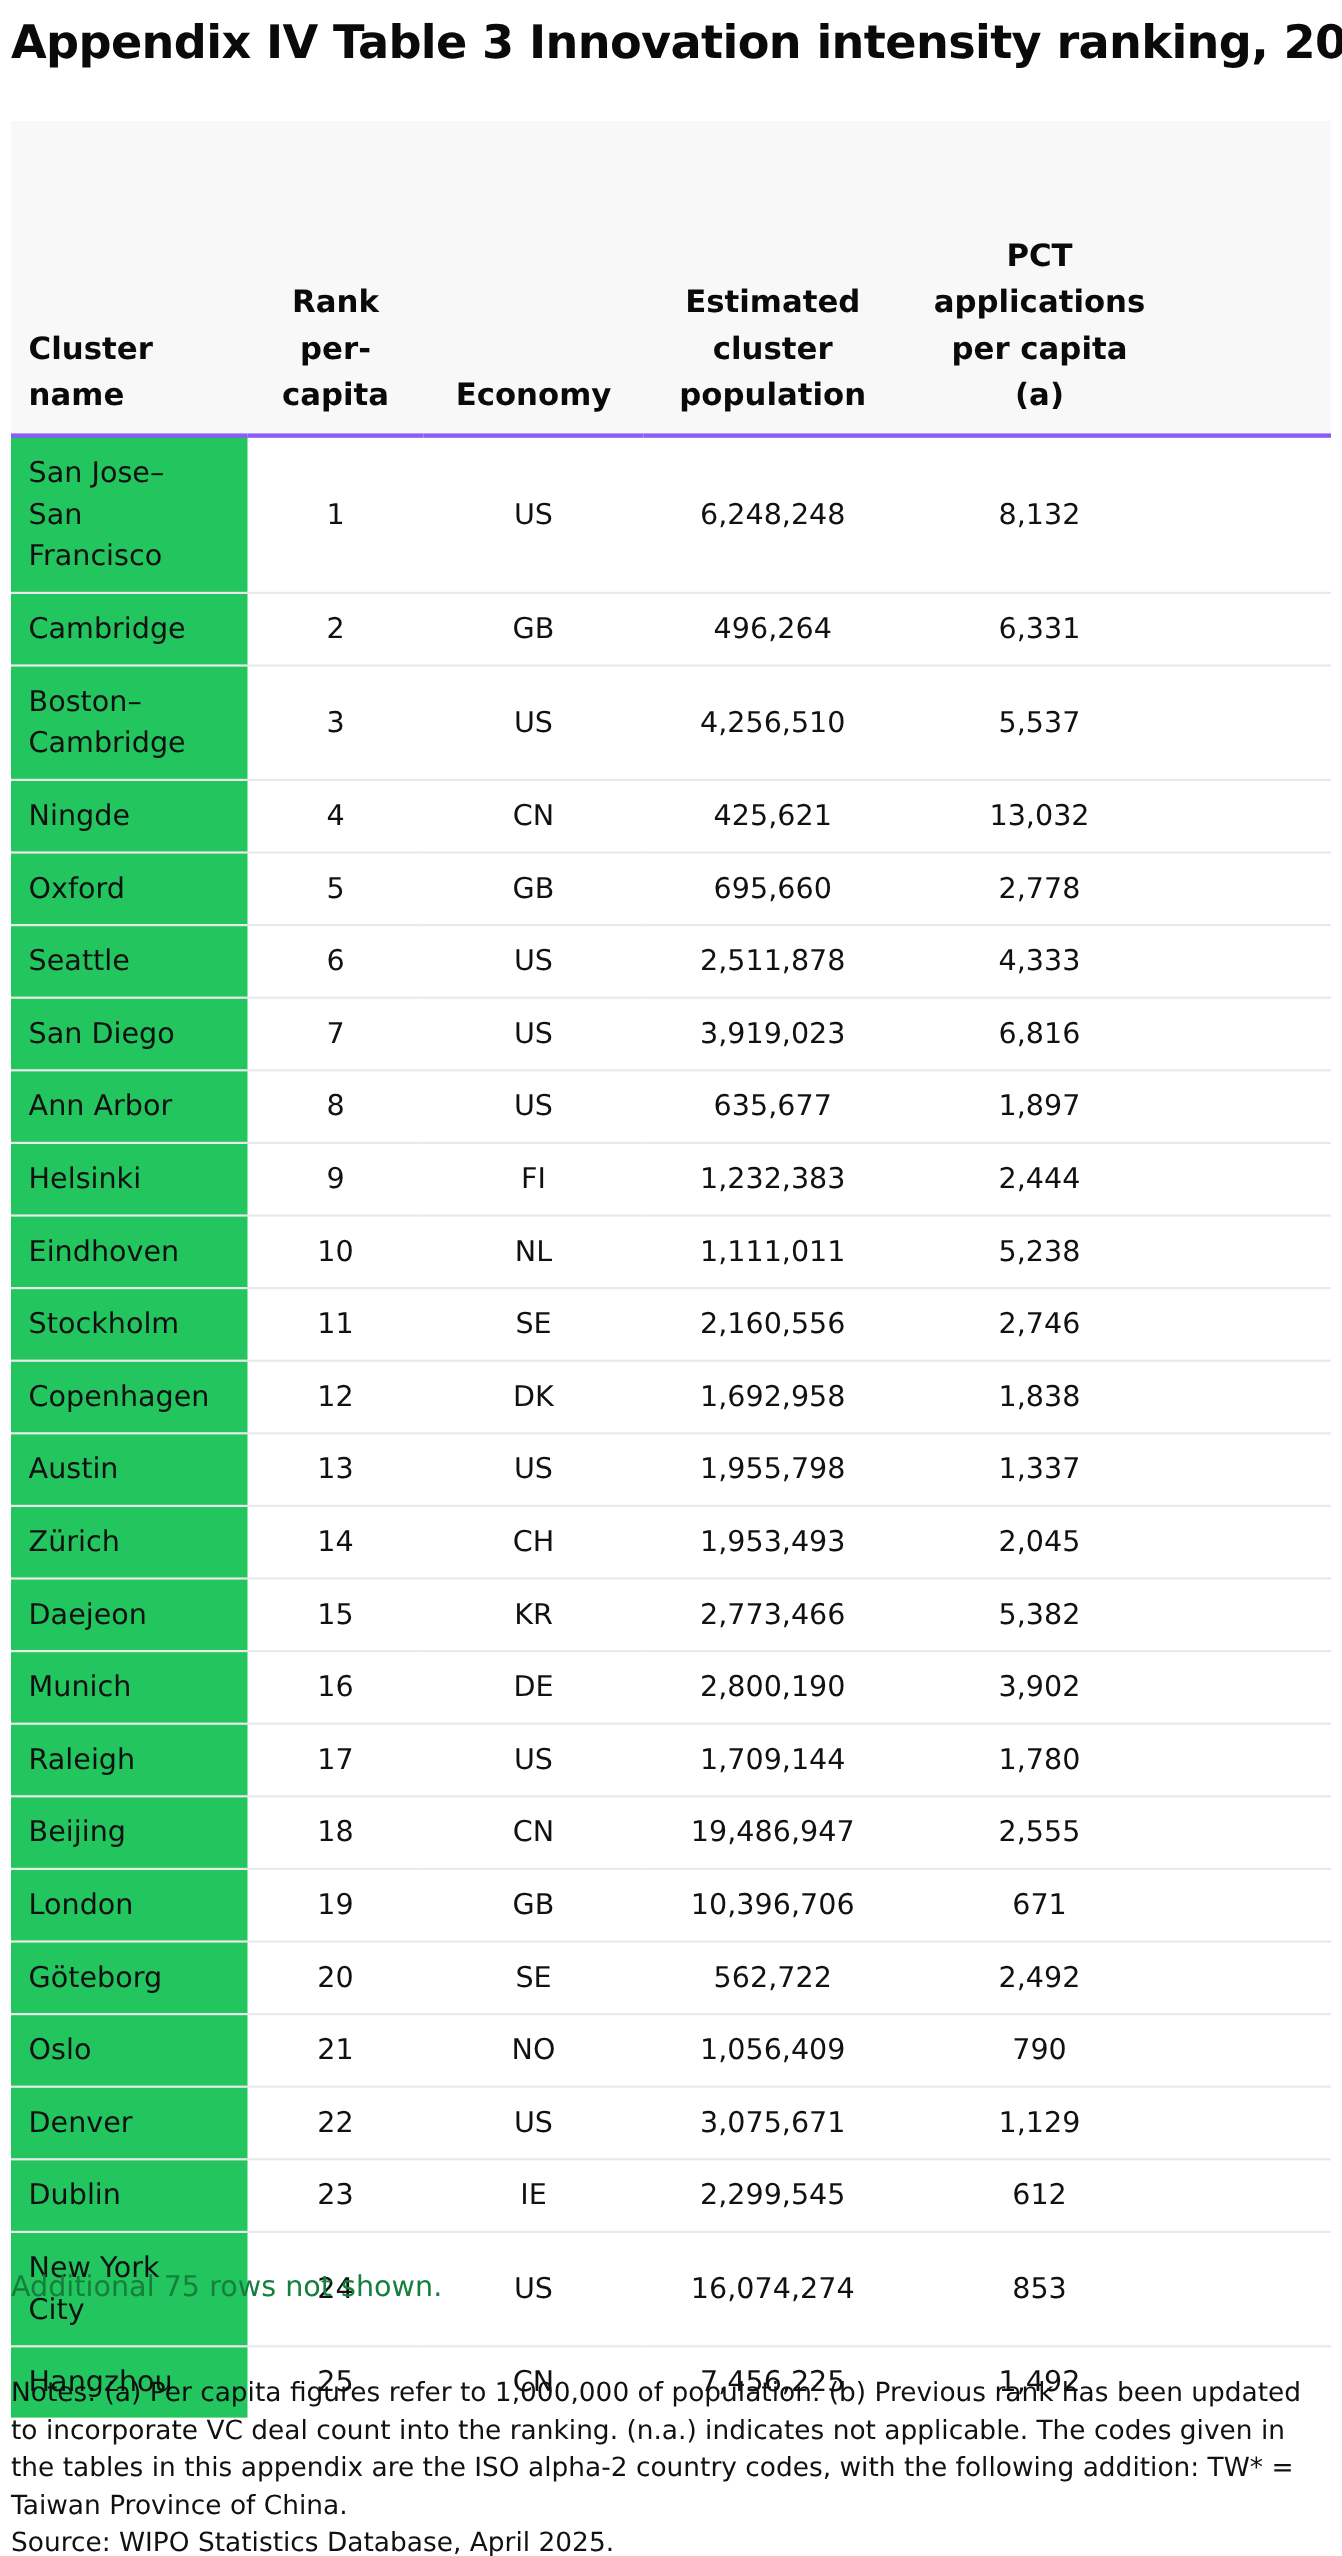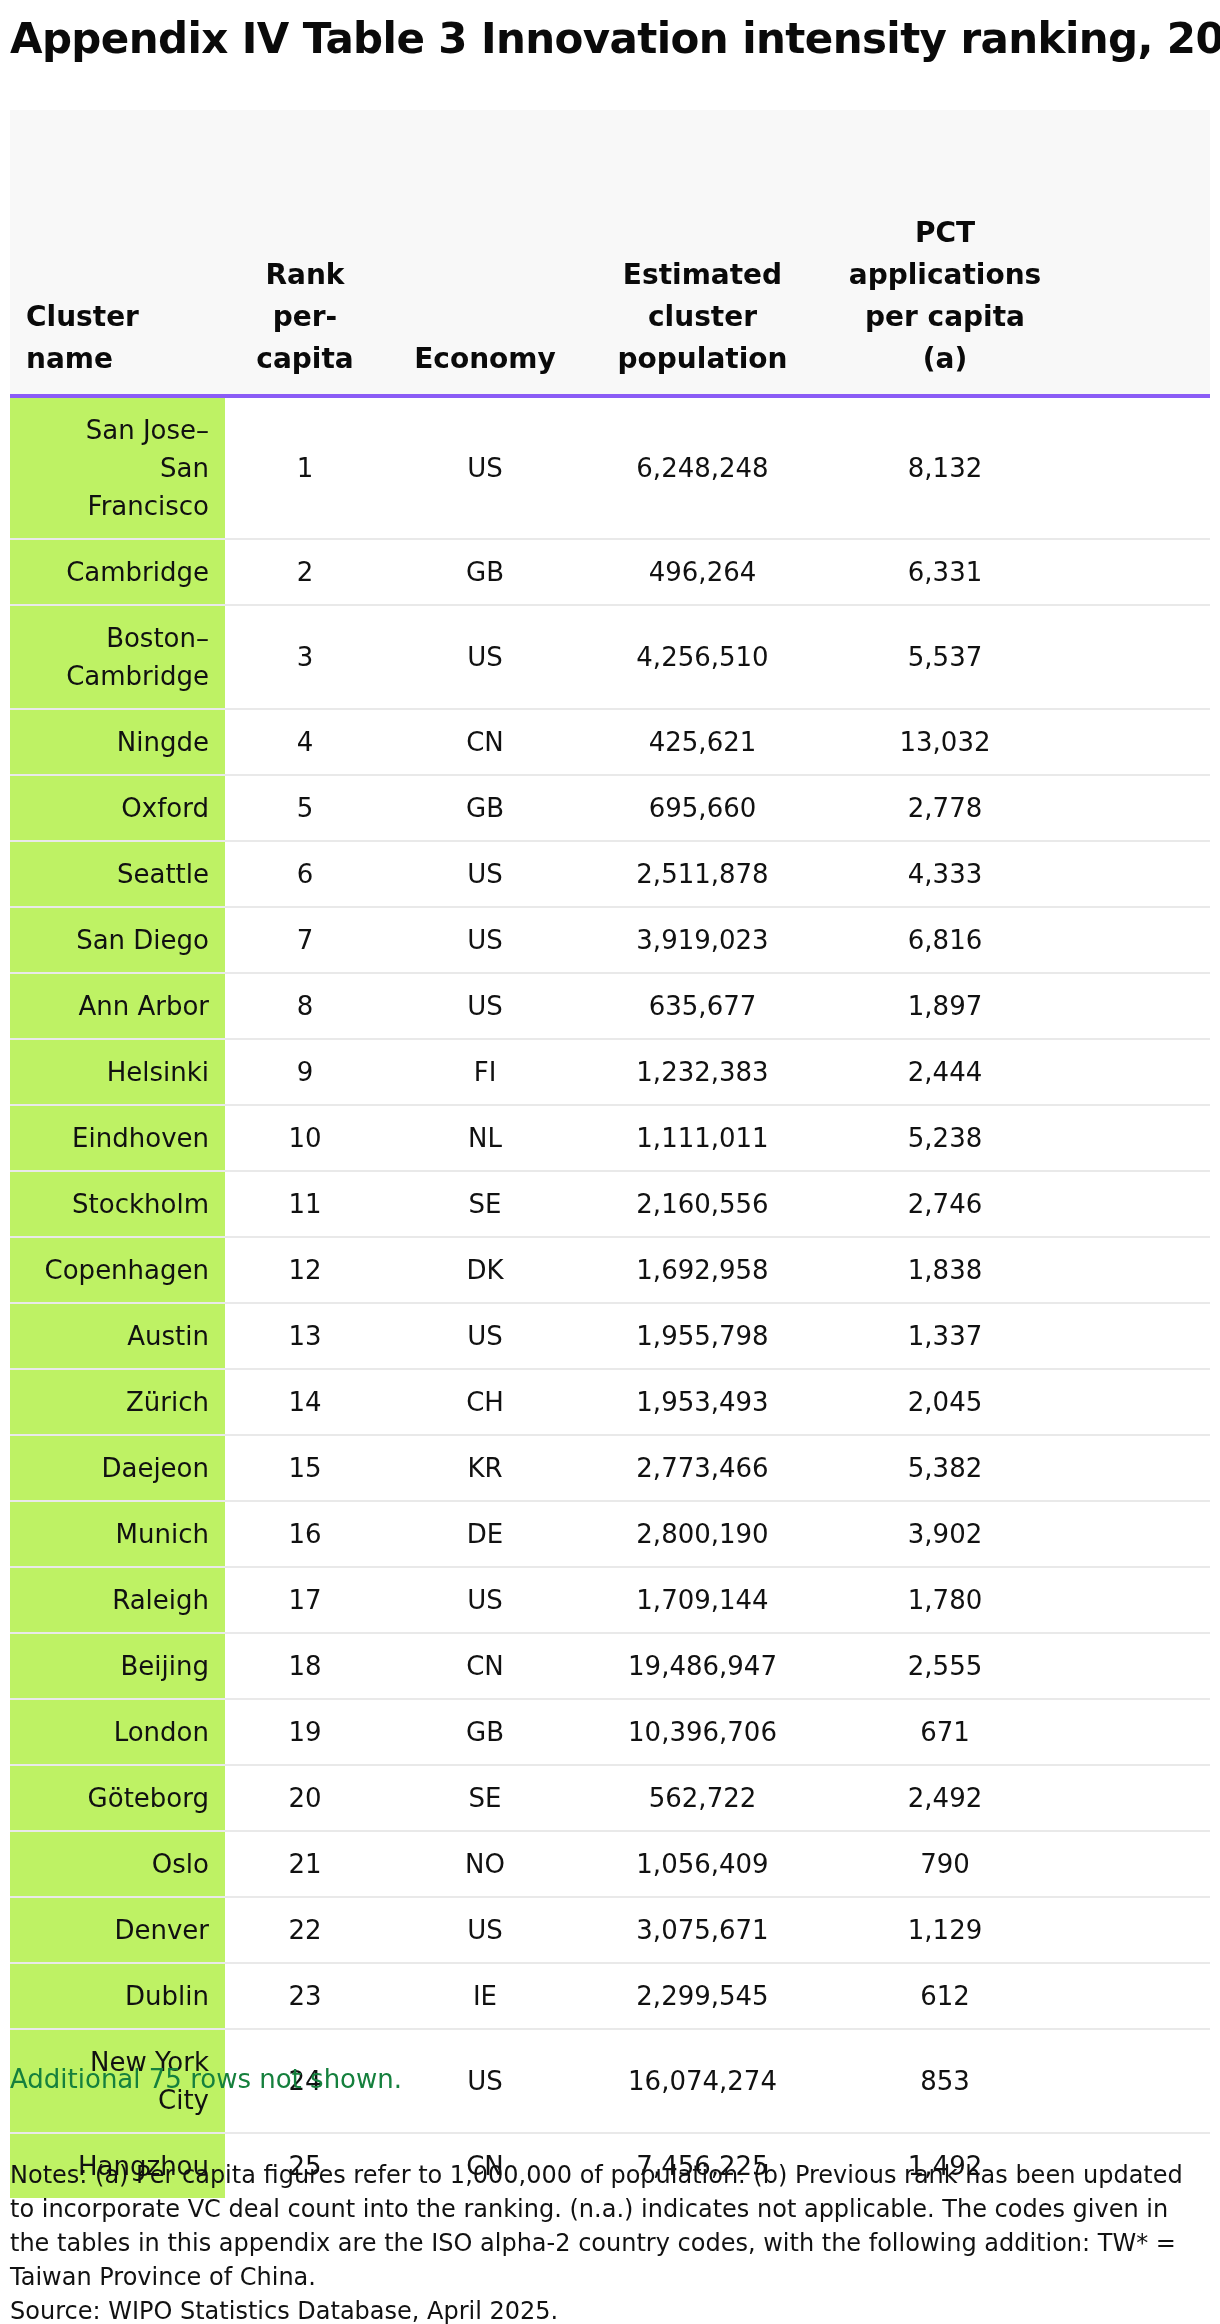--- a/index.html
+++ b/index.html
@@ -55,21 +55,21 @@
     thead th.center { text-align: center; }
     thead th.right { text-align: right; padding-right: 0; }
     tbody td {
       padding: 13px 16px;
       line-height: 38px;
       border-bottom: 2px solid #e9e9e9;
       vertical-align: middle;
       color: #111111;
     }
     tbody tr:last-child td { border-bottom: none; margin-top: 13px; }
-    tbody td.name { background: #bef264; text-align: right; }
+    tbody td.name { background: #22c55e; text-align: left; }
     tbody td.center { text-align: center; }
     tbody td.right { text-align: right; padding-right: 0; }
     .footer-note {
       position: absolute;
       left: 10px;
       top: 2064px;
       font-size: 26px;
       color: #15803d;
       margin: 0;
     }

